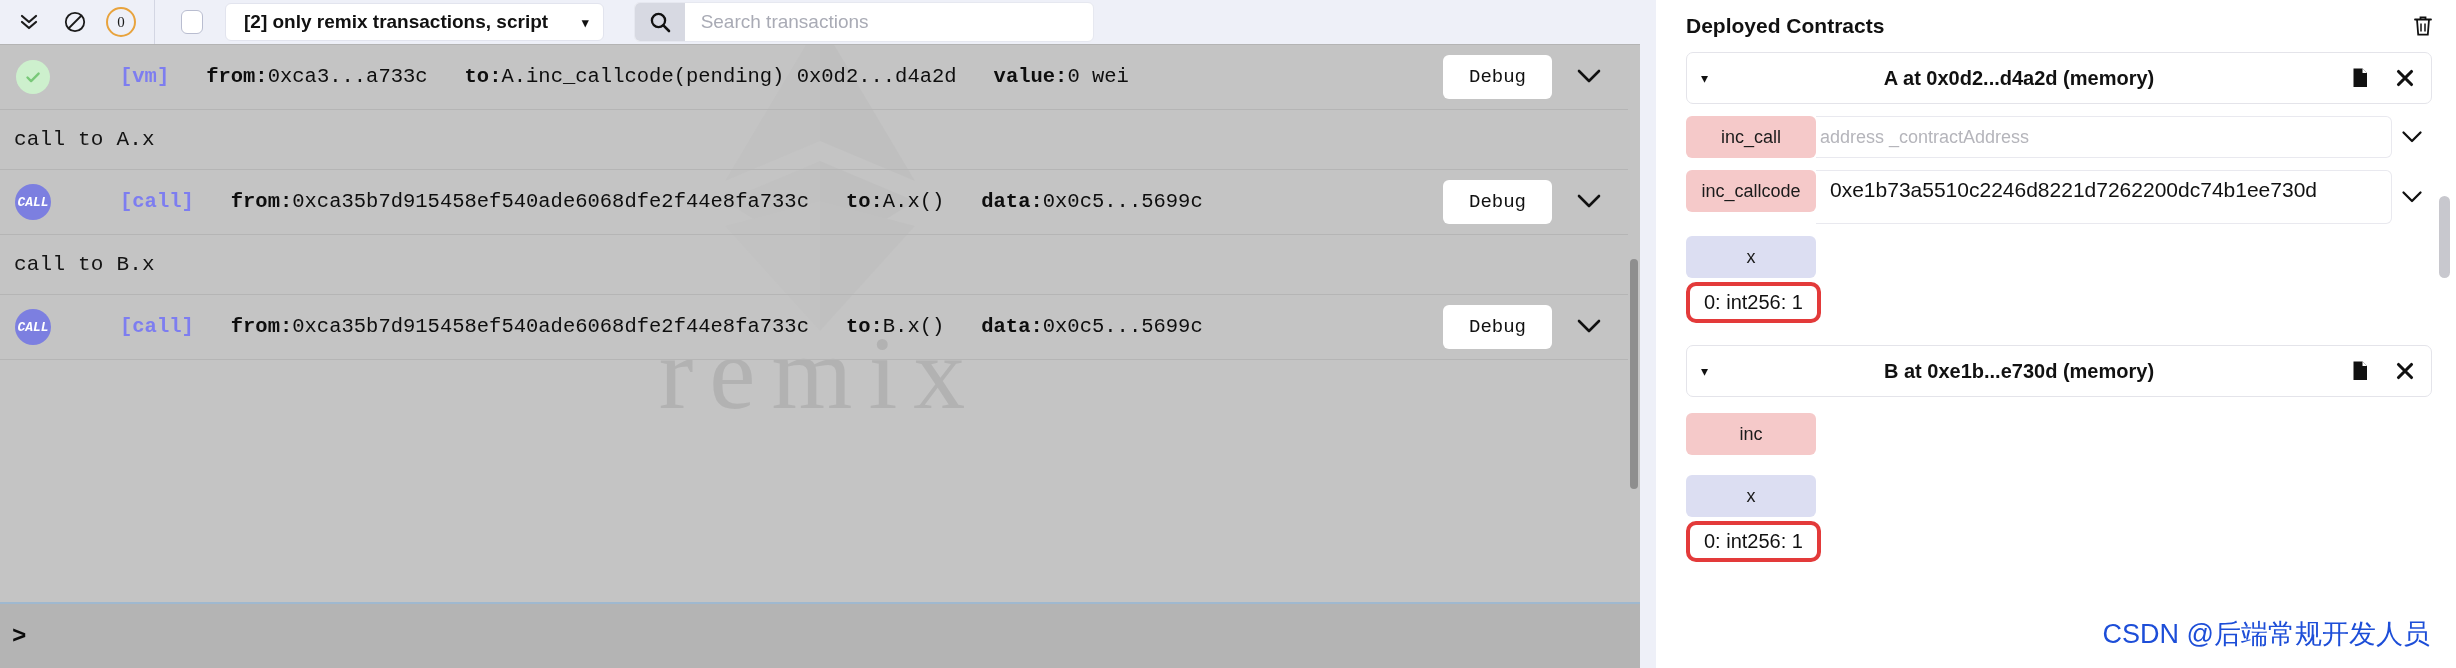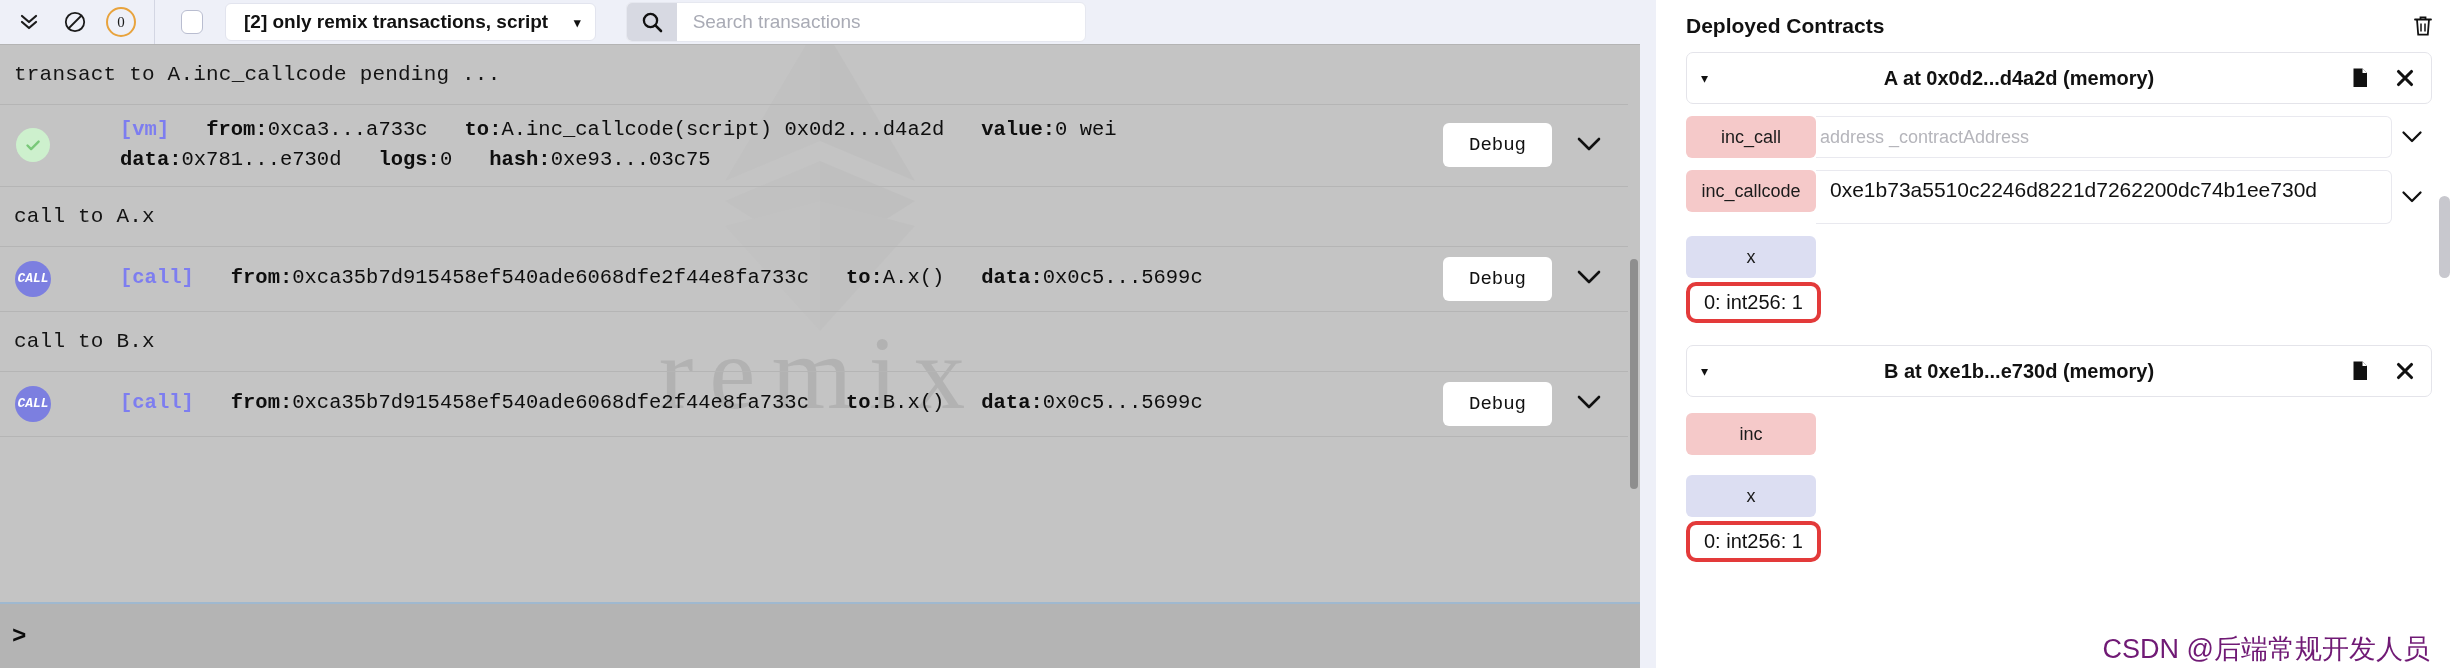--- a/index.html
+++ b/index.html
@@ -68,20 +68,21 @@
     border-radius: 6px;
     display: flex;
     align-items: center;
     justify-content: space-between;
     padding: 0 14px 0 18px;
     font-size: 19px;
     font-weight: bold;
     color: #111;
     cursor: pointer;
     white-space: nowrap;
+    gap: 8px;
   }
   .select-box .caret { margin-left: 26px; font-size: 13px; }
   .search-wrap {
     display: flex;
     align-items: center;
     margin-left: 30px;
     height: 40px;
     background: #fff;
     border: 1px solid #e6e8f0;
     border-radius: 6px;
@@ -350,23 +351,23 @@
   }
   .rp-scroll .thumb {
     position: absolute;
     left: 1px; top: 86px;
     width: 11px; height: 82px;
     background: #c8c8ce;
     border-radius: 6px;
   }
   .csdn-wm {
     position: absolute;
-    right: 26px; bottom: 1px;
+    right: 26px; bottom: 16px;
     font-size: 27px;
-    color: #701a75;
+    color: #1d4ed8;
     white-space: nowrap;
     pointer-events: none;
     z-index: 6;
   }
 </style>
 </head>
 <body>
 
 <div class="app">
 
@@ -418,48 +419,38 @@
           <polygon points="120,150 120,250 215,190" fill="#8f8f8f"></polygon>
           <polygon points="120,150 25,190 120,250" fill="#a6a6a6"></polygon>
           <polygon points="120,190 120,320 215,215" fill="#9c9c9c"></polygon>
           <polygon points="120,190 25,215 120,320" fill="#b0b0b0"></polygon>
         </svg>
         <div class="wm-text">remix</div>
       </div>
 
       <div class="log-list">
 
-        <div class="log-row plain" style="min-height:60px">
-          <div class="log-plain-text">transact to A.inc_callcode pending ...</div>
-        </div>
 
         <div class="log-row">
           <div class="status-col">
             <span class="ok-circle">
               <svg width="20" height="20" viewBox="0 0 20 20">
                   <path d="M4.5 10.5l3.6 3.6L15.6 6.6" stroke="#79c879" stroke-width="2.4" fill="none" stroke-linecap="round" stroke-linejoin="round"></path>
                 </svg>
             </span>
           </div>
           <div class="log-main">
             <div class="log-line">
               <span class="k-tag">[vm]</span>
               <span>&nbsp;</span>
               <span class="k-lbl">from:</span><span>0xca3...a733c</span>
               <span>&nbsp;</span>
-              <span class="k-lbl">to:</span><span>A.inc_callcode(script) 0x0d2...d4a2d</span>
+              <span class="k-lbl">to:</span><span>A.inc_callcode(pending) 0x0d2...d4a2d</span>
               <span>&nbsp;</span>
               <span class="k-lbl">value:</span><span>0 wei</span>
-            </div>
-            <div class="log-line">
-              <span class="k-lbl">data:</span><span>0x781...e730d</span>
-              <span>&nbsp;</span>
-              <span class="k-lbl">logs:</span><span>0</span>
-              <span>&nbsp;</span>
-              <span class="k-lbl">hash:</span><span>0xe93...03c75</span>
             </div>
           </div>
           <div class="log-actions">
             <button class="debug-btn">Debug</button>
             <span class="chev-btn">
               <svg width="26" height="16" viewBox="0 0 26 16">
                   <path d="M3 3l10 10L23 3" stroke="#111" stroke-width="2.6" fill="none" stroke-linecap="round" stroke-linejoin="round"></path>
                 </svg>
             </span>
           </div>

